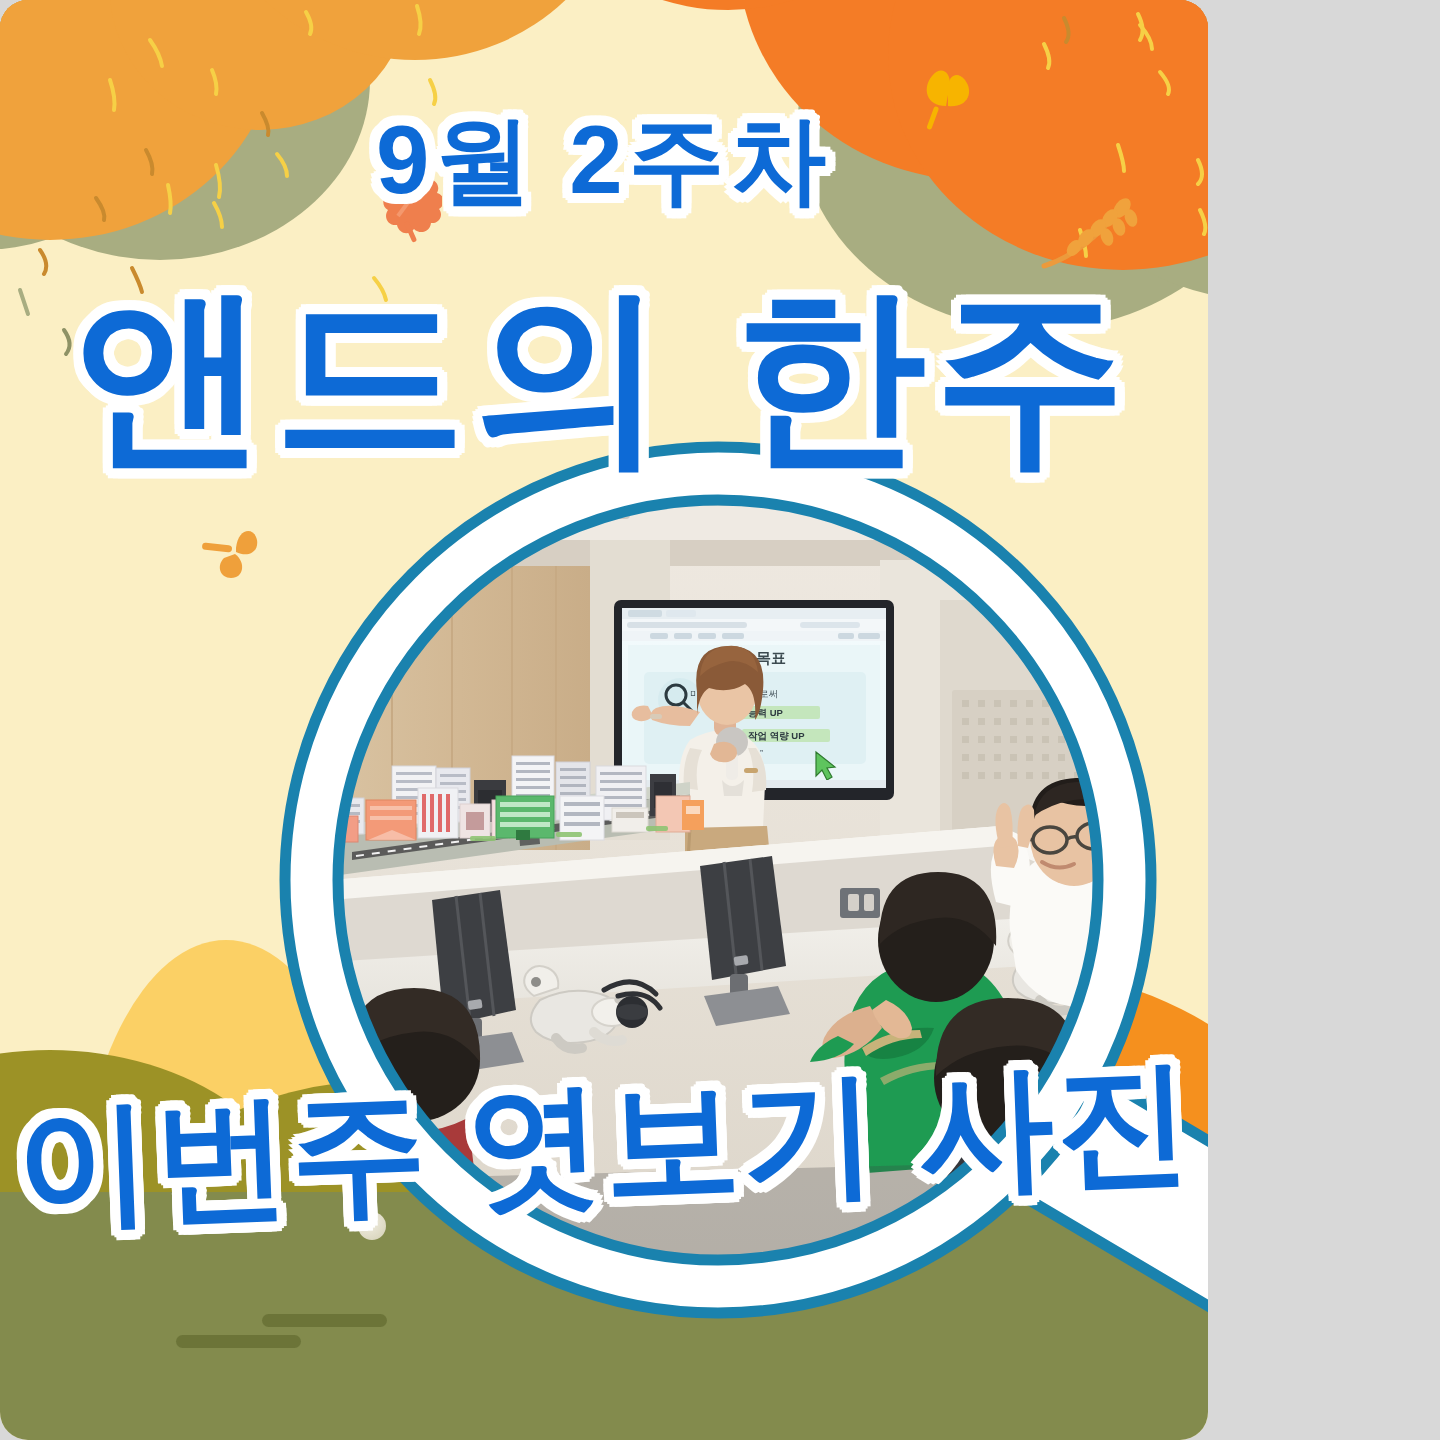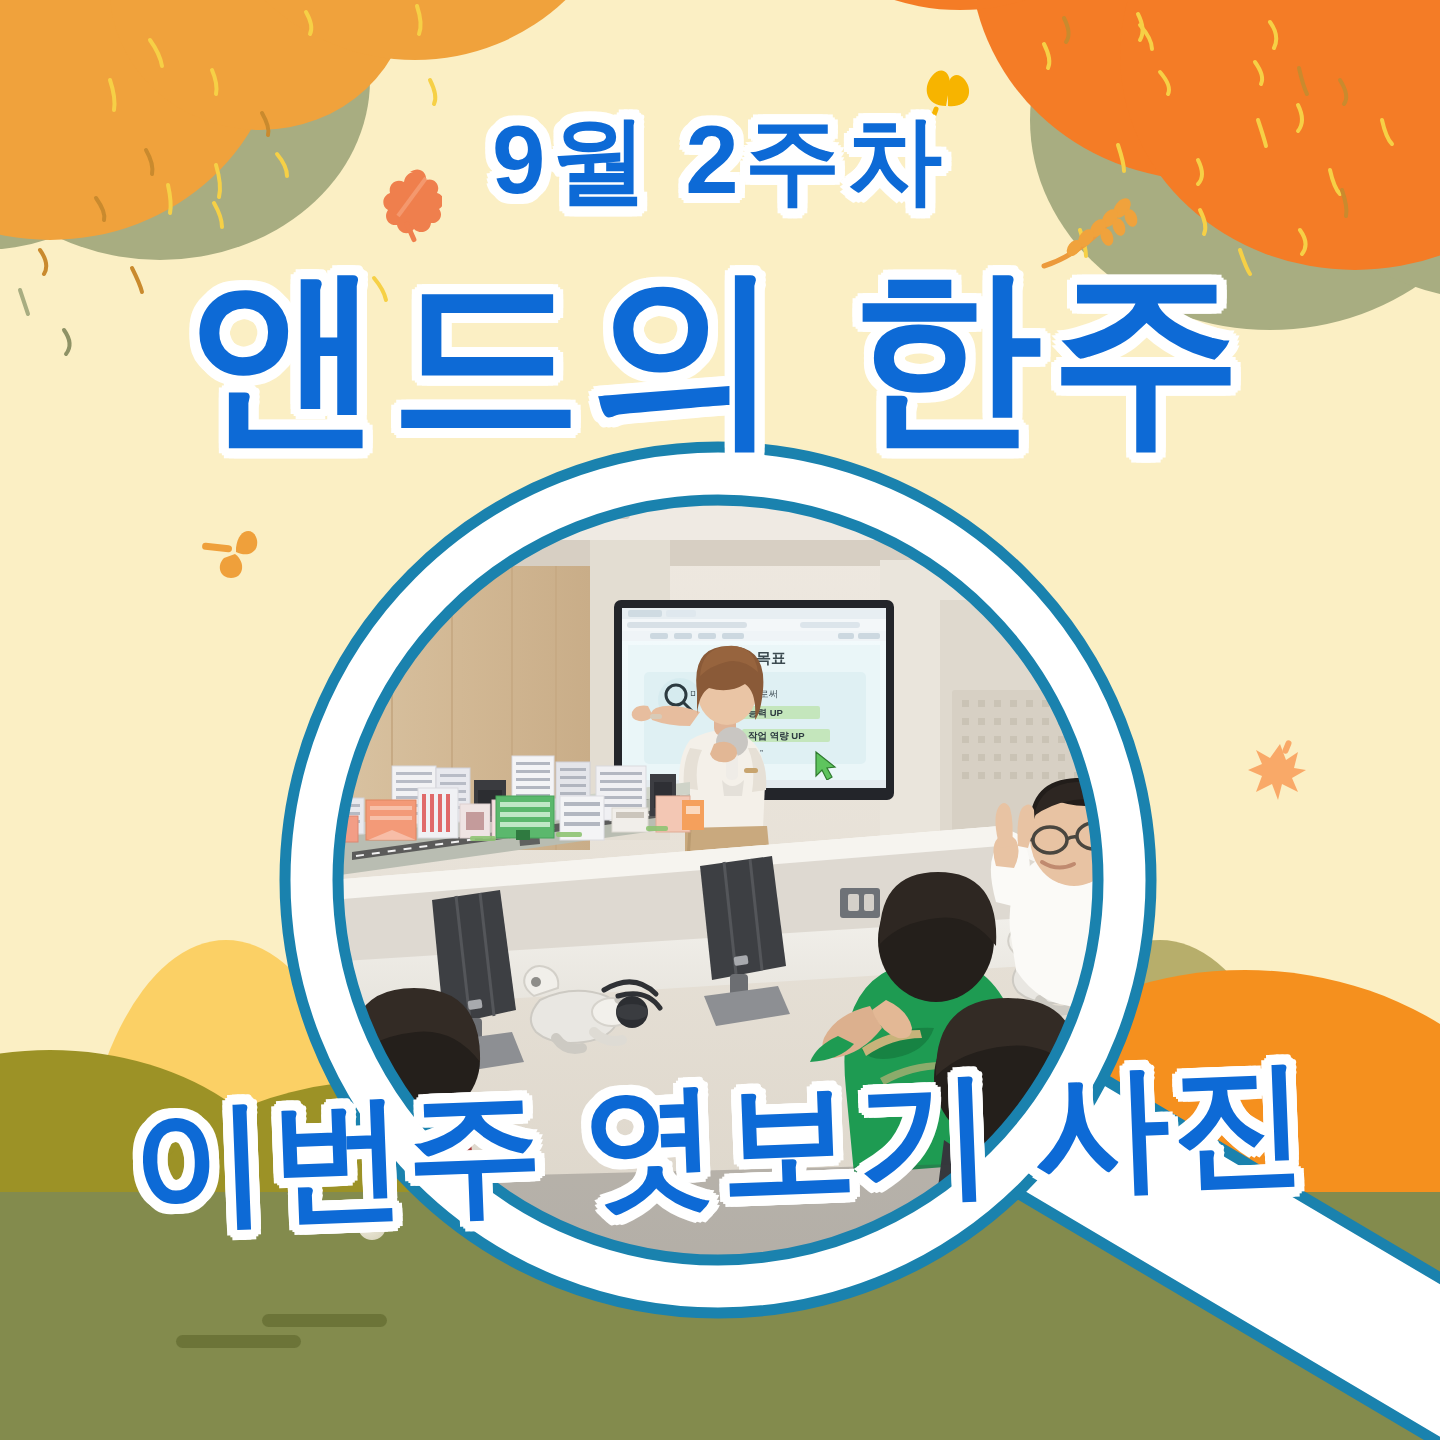--- a/index.html
+++ b/index.html
@@ -2,26 +2,27 @@
 <html><head>
 <meta charset="utf-8">
 <style>
   html, body {
     margin: 0;
     padding: 0;
     background: #d8d8d8;
   }
   #poster {
     position: relative;
-    width: 1440px;
+    width: 1208px;
     height: 1440px;
     overflow: hidden;
     background: #FBEFC4;
     font-family: "Liberation Sans", sans-serif;
     user-select: none;
+    border-radius: 28px;
   }
 
   
   .layer { position: absolute; inset: 0; }
 
   .hill { position: absolute; border-radius: 50% 50% 0 0 / 100% 100% 0 0; }
 
   .ground {
     position: absolute;
     left: -40px; right: -40px;
@@ -68,21 +69,21 @@
   #week-label {
     left: 0; right: 0;
     top: 112px;
     text-align: center;
     font-size: 96px;
     line-height: 1;
     letter-spacing: 0.06em;
   }
   #main-title {
     left: 0; right: 0;
-    top: 260px;
+    top: 280px;
     text-align: center;
     font-size: 192px;
     line-height: 1;
     letter-spacing: 0.04em;
   }
   #bottom-caption {
     left: 0; right: 0;
     top: 1075px;
     text-align: center;
     font-size: 136px;

